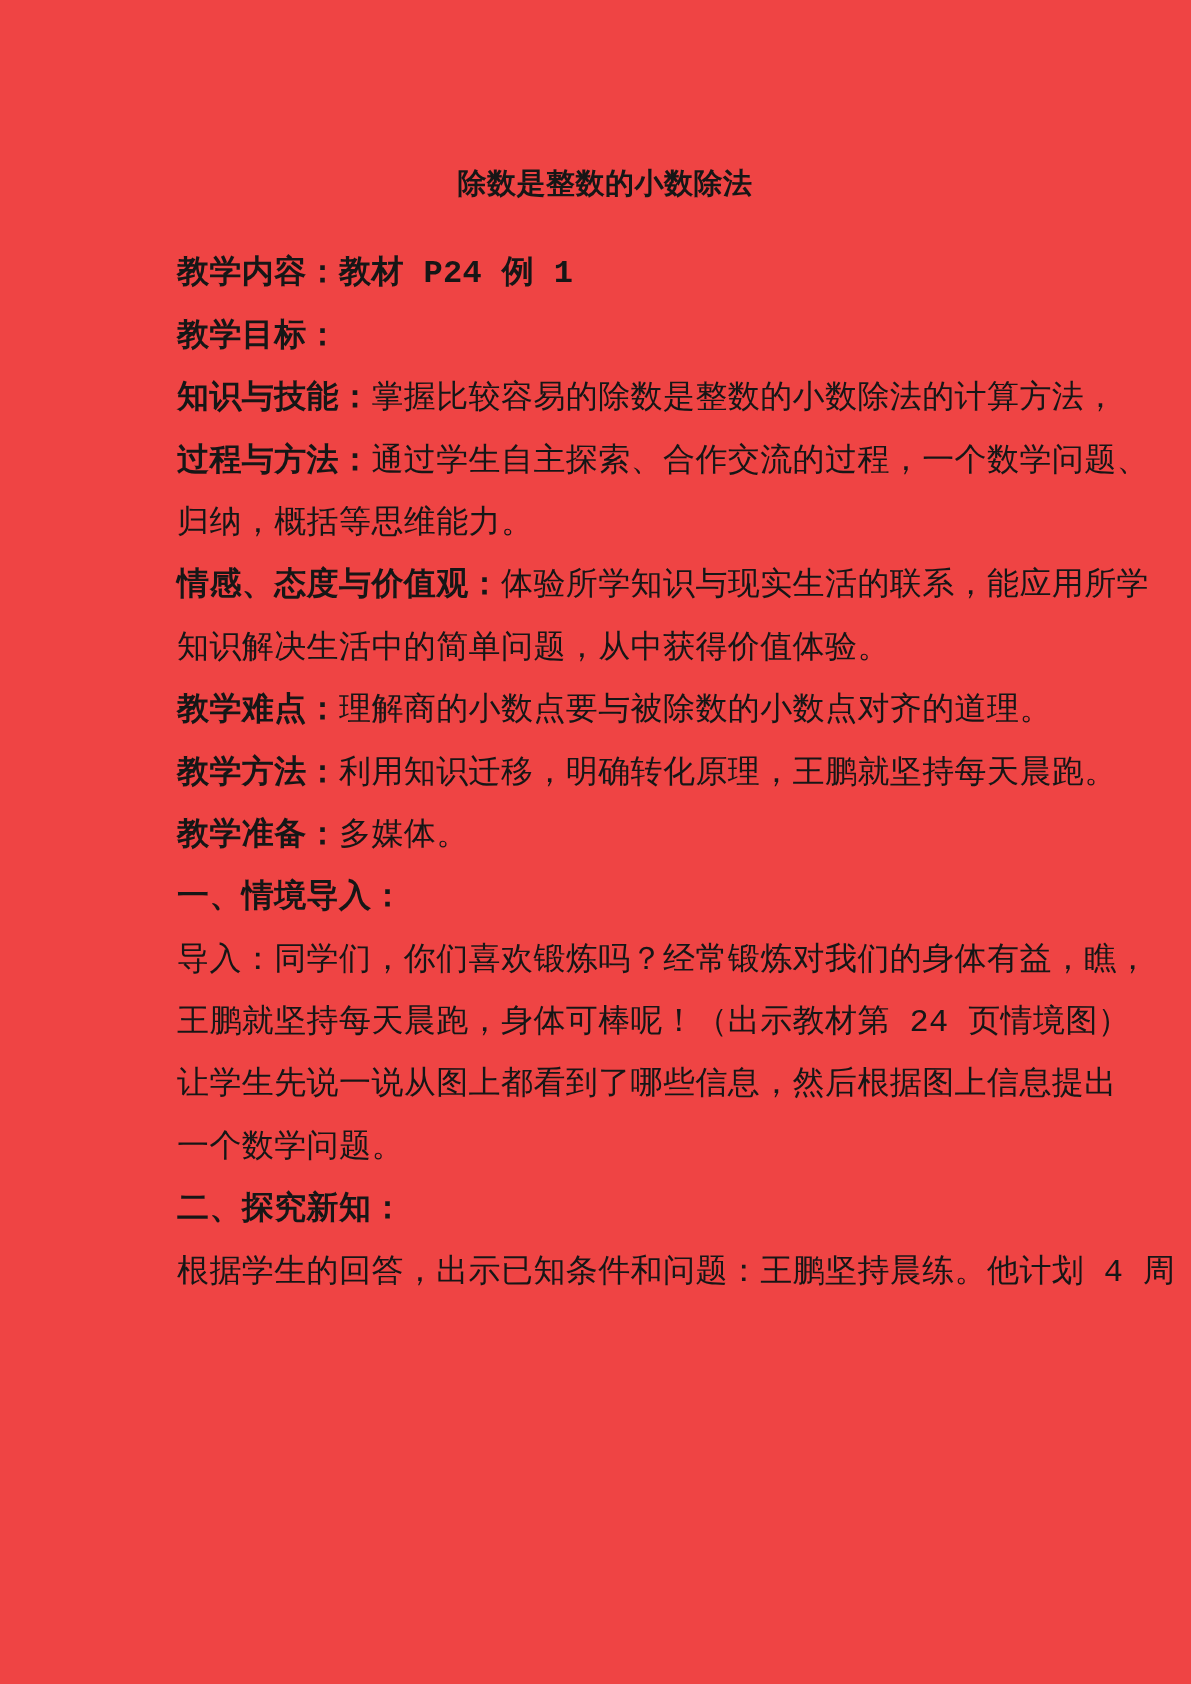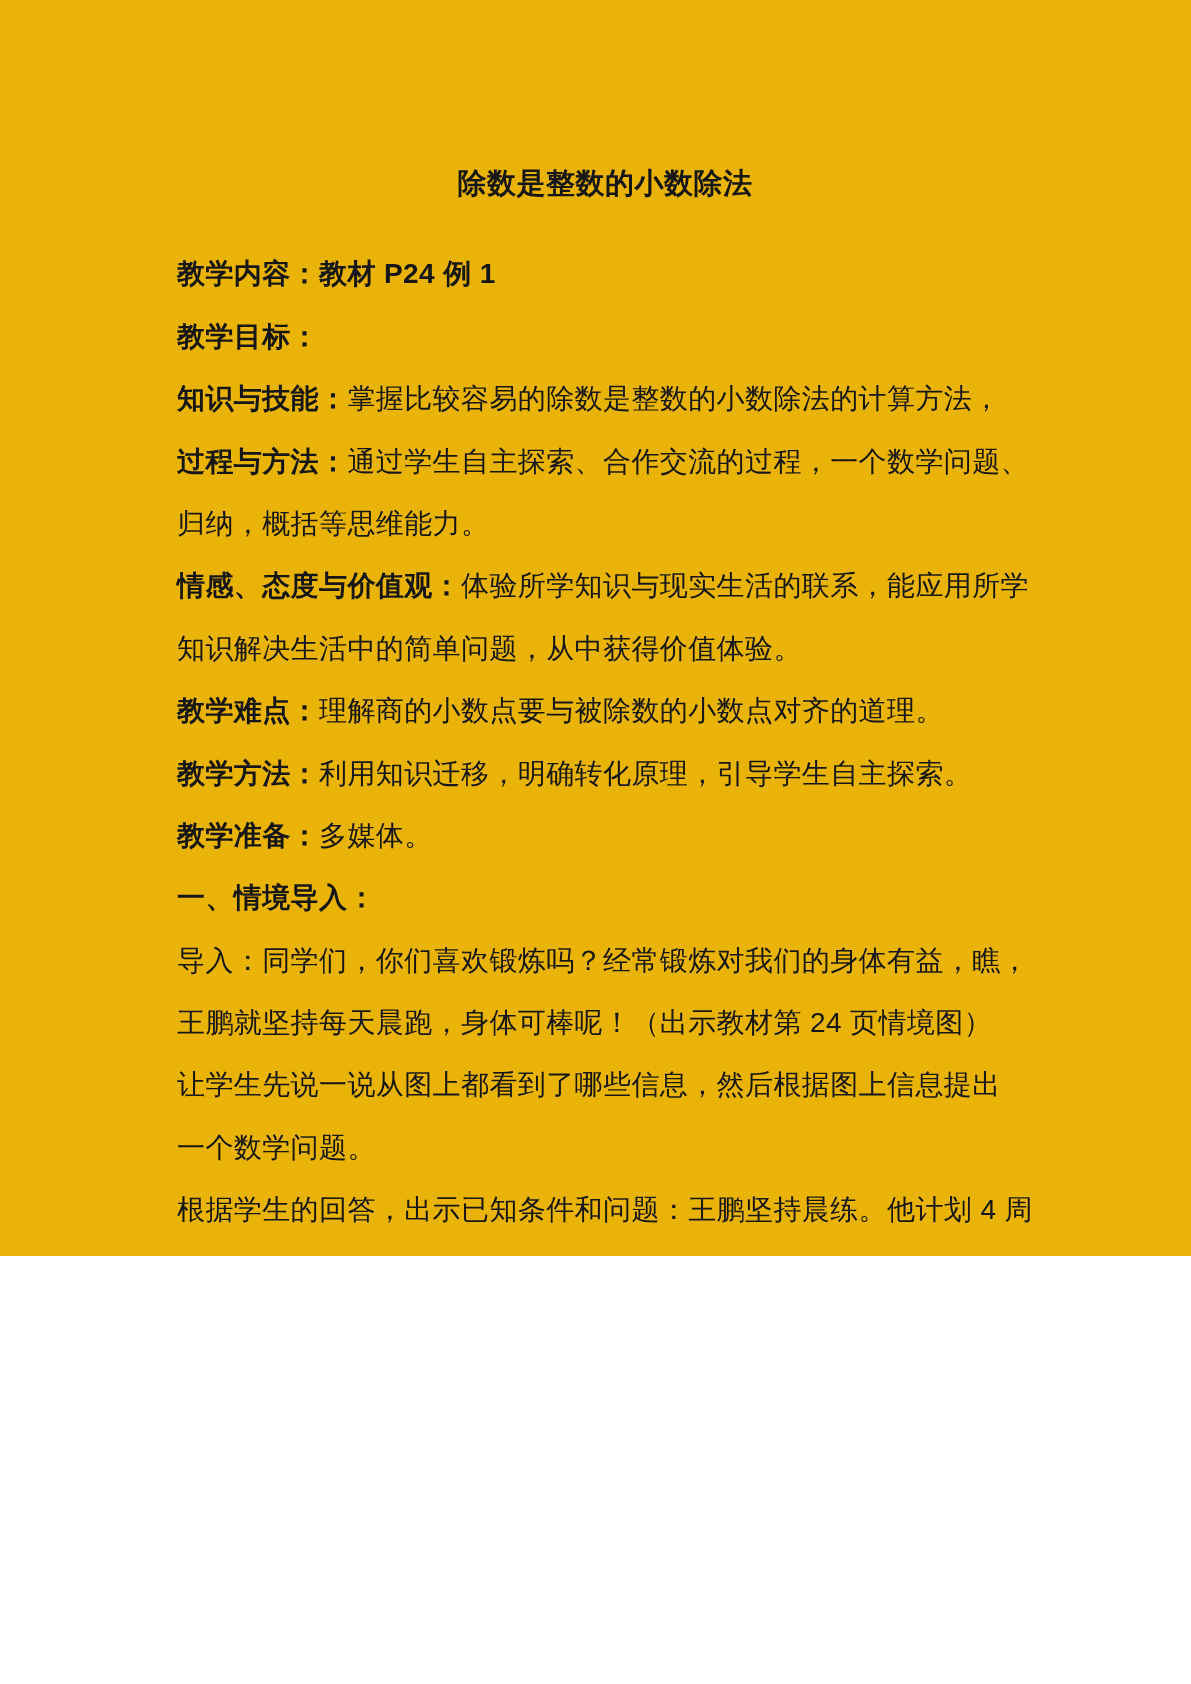--- a/index.html
+++ b/index.html
@@ -3,22 +3,22 @@
 <meta charset="utf-8">
 <style>
   html, body {
     margin: 0;
     padding: 0;
     background: #ffffff;
   }
   .page {
     position: relative;
     width: 1191px;
-    height: 1256px;
-    background: #eab308;
+    height: 1684px;
+    background: #ef4444;
     overflow: hidden;
     font-family: "Liberation Sans", sans-serif;
     color: #161616;
   }
   .content {
     position: absolute;
     left: 177px;
     top: 152px;
     width: 856px;
   }
@@ -26,25 +26,26 @@
     font-size: 29px;
     font-weight: 700;
     text-align: center;
     height: 62.4px;
     line-height: 62.4px;
     white-space: nowrap;
     margin-bottom: 29px;
     letter-spacing: 0.5px;
   }
   .line {
-    font-size: 28px;
+    font-size: 32px;
     height: 62.4px;
     line-height: 62.4px;
     white-space: nowrap;
     letter-spacing: 0.4px;
+    font-family: Liberation Mono, monospace;
   }
   .label {
     font-weight: 700;
   }
 </style>
 </head>
 <body>
 
 <div class="page">
   <div class="content">
@@ -62,32 +63,33 @@
 
     <div class="line"><span class="label"></span><span>归纳，概括等思维能力。</span></div>
 
     <div class="line"><span class="label">情感、态度与价值观：</span><span>体验所学知识与现实生活的联系，能应用所学</span></div>
 
     <div class="line"><span class="label"></span><span>知识解决生活中的简单问题，从中获得价值体验。</span></div>
 
 
     <div class="line"><span class="label">教学难点：</span><span>理解商的小数点要与被除数的小数点对齐的道理。</span></div>
 
-    <div class="line"><span class="label">教学方法：</span><span>利用知识迁移，明确转化原理，引导学生自主探索。</span></div>
+    <div class="line"><span class="label">教学方法：</span><span>利用知识迁移，明确转化原理，王鹏就坚持每天晨跑。</span></div>
 
     <div class="line"><span class="label">教学准备：</span><span>多媒体。</span></div>
 
 
     <div class="line"><span class="label">一、情境导入：</span><span></span></div>
 
     <div class="line"><span class="label"></span><span>导入：同学们，你们喜欢锻炼吗？经常锻炼对我们的身体有益，瞧，</span></div>
 
     <div class="line"><span class="label"></span><span>王鹏就坚持每天晨跑，身体可棒呢！（出示教材第 24 页情境图）</span></div>
 
     <div class="line"><span class="label"></span><span>让学生先说一说从图上都看到了哪些信息，然后根据图上信息提出</span></div>
 
     <div class="line"><span class="label"></span><span>一个数学问题。</span></div>
 
+    <div class="line"><span class="label">二、探究新知：</span><span></span></div>
 
     <div class="line"><span class="label"></span><span>根据学生的回答，出示已知条件和问题：王鹏坚持晨练。他计划 4 周</span></div>
 
   </div>
 </div>
 
 </body></html>

